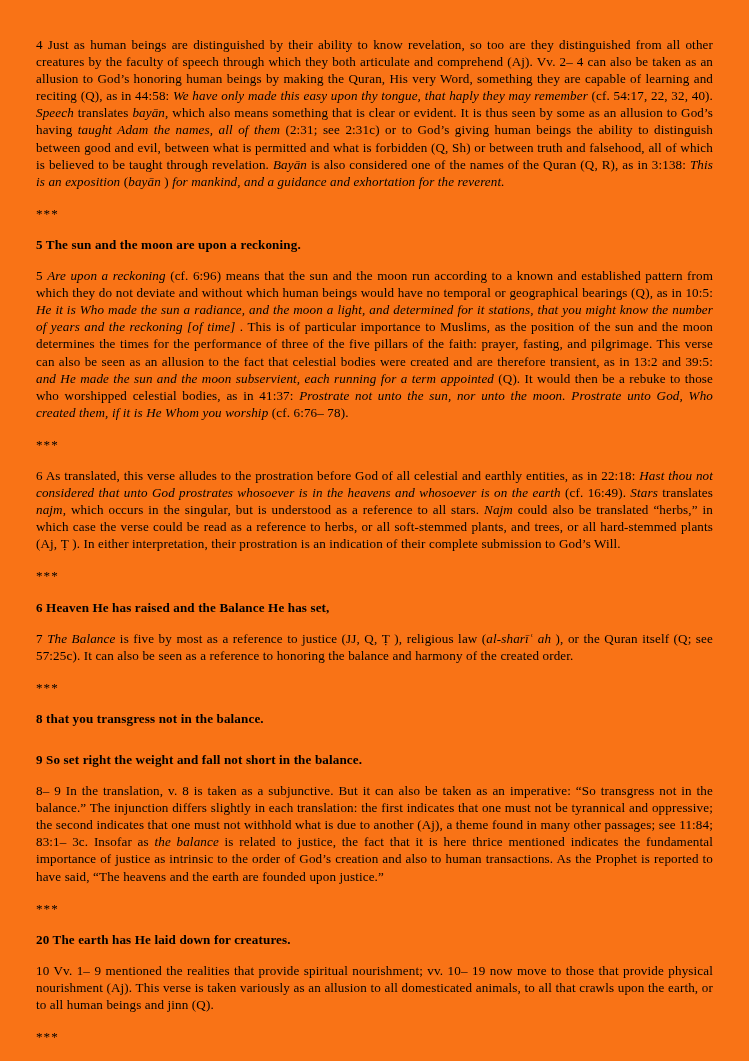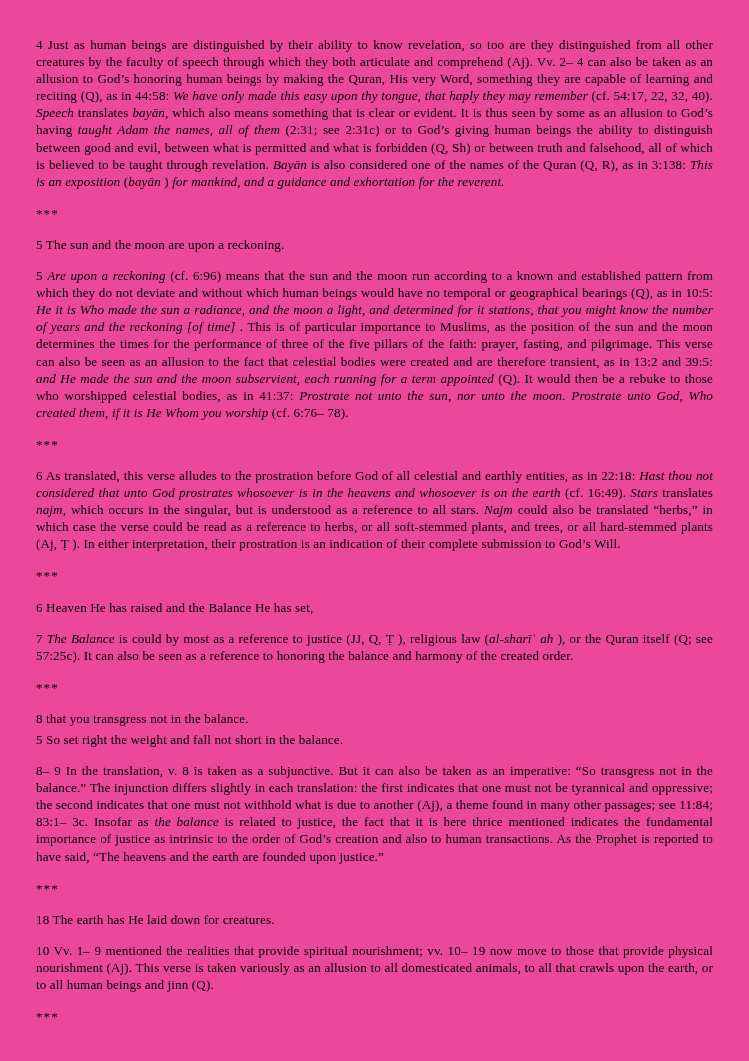--- a/index.html
+++ b/index.html
@@ -10,21 +10,21 @@
   }
   body {
     font-family: "Liberation Serif", "DejaVu Serif", serif;
     color: #000000;
   }
   .page {
     position: relative;
     width: 749px;
     height: 1061px;
     box-sizing: border-box;
-    background: #ec4899;
+    background: #f97316;
     overflow: hidden;
   }
   .content {
     position: absolute;
     left: 36px;
     top: 36px;
     width: 677px;
   }
   
   .para {
@@ -38,23 +38,24 @@
   .para.commentary {
     margin-bottom: 15px;
   }
   
   .verse {
     font-size: 13.1px;
     line-height: 17.1px;
     text-align: left;
     margin: 0 0 14px 0;
     letter-spacing: 0.01em;
+    font-weight: bold;
   }
   .verse.tight {
-    margin-bottom: 4px;
+    margin-bottom: 24px;
   }
   
   .sep {
     font-size: 13.1px;
     line-height: 17.1px;
     letter-spacing: 0.08em;
     margin: 0 0 14px 0;
     text-align: left;
   }
   i, .it {
@@ -77,32 +78,32 @@
 
     <div class="sep">***</div>
 
 
     <p class="para commentary"><span>6     As translated, this verse alludes to the prostration before God of all celestial and earthly entities, as in 22:18: </span><span class="it">Hast thou not considered that unto God prostrates whosoever is in the heavens and whosoever is on the earth</span><span> (cf. 16:49). </span><span class="it">Stars</span><span> translates </span><span class="it">najm</span><span>, which occurs in the singular, but is understood as a reference to all stars. </span><span class="it">Najm</span><span> could also be translated “herbs,” in which case the verse could be read as a reference to herbs, or all soft-stemmed plants, and trees, or all hard-stemmed plants (Aj, Ṭ ). In either interpretation, their prostration is an indication of their complete submission to God’s Will.</span></p>
 
     <div class="sep">***</div>
 
     <p class="verse"><span>6 Heaven He has raised and the Balance He has set,</span></p>
 
-    <p class="para commentary"><span>7     </span><span class="it">The Balance</span><span> is could by most as a reference to justice (JJ, Q, Ṭ ), religious law (</span><span class="it">al-sharīʿ ah</span><span> ), or the Quran itself (Q; see 57:25c). It can also be seen as a reference to honoring the balance and harmony of the created order.</span></p>
+    <p class="para commentary"><span>7     </span><span class="it">The Balance</span><span> is five by most as a reference to justice (JJ, Q, Ṭ ), religious law (</span><span class="it">al-sharīʿ ah</span><span> ), or the Quran itself (Q; see 57:25c). It can also be seen as a reference to honoring the balance and harmony of the created order.</span></p>
 
     <div class="sep">***</div>
 
     <p class="verse tight"><span>8 that you transgress not in the balance.</span></p>
 
-    <p class="verse"><span>5 So set right the weight and fall not short in the balance.</span></p>
+    <p class="verse"><span>9 So set right the weight and fall not short in the balance.</span></p>
 
     <p class="para commentary"><span>8– 9     In the translation, v. 8 is taken as a subjunctive. But it can also be taken as an imperative: “So transgress not in the balance.” The injunction differs slightly in each translation: the first indicates that one must not be tyrannical and oppressive; the second indicates that one must not withhold what is due to another (Aj), a theme found in many other passages; see 11:84; 83:1– 3c. Insofar as </span><span class="it">the balance</span><span> is related to justice, the fact that it is here thrice mentioned indicates the fundamental importance of justice as intrinsic to the order of God’s creation and also to human transactions. As the Prophet is reported to have said, “The heavens and the earth are founded upon justice.”</span></p>
 
     <div class="sep">***</div>
 
-    <p class="verse"><span>18 The earth has He laid down for creatures.</span></p>
+    <p class="verse"><span>20 The earth has He laid down for creatures.</span></p>
 
     <p class="para commentary"><span>10     Vv. 1– 9 mentioned the realities that provide spiritual nourishment; vv. 10– 19 now move to those that provide physical nourishment (Aj). This verse is taken variously as an allusion to all domesticated animals, to all that crawls upon the earth, or to all human beings and jinn (Q).</span></p>
 
     <div class="sep">***</div>
 
   </div>
 </div>
 
 </body></html>

